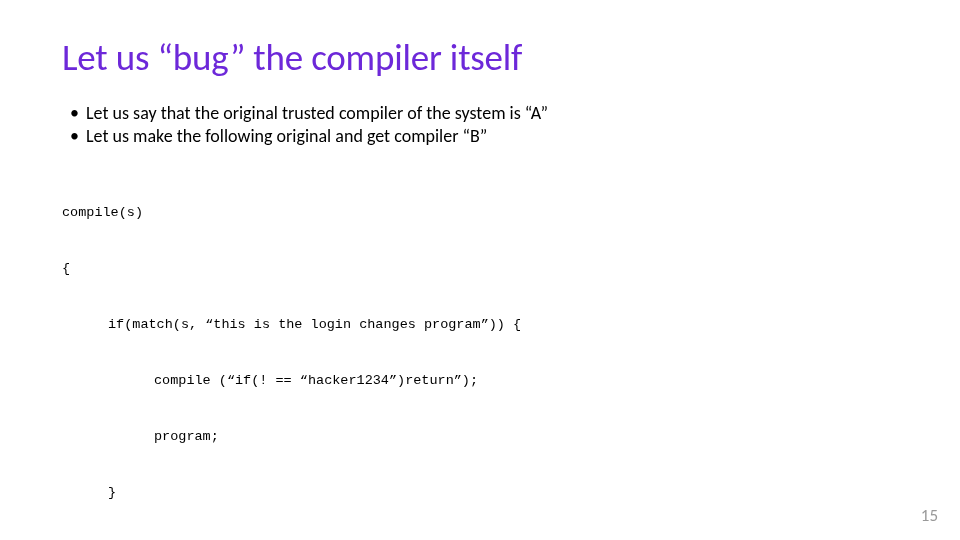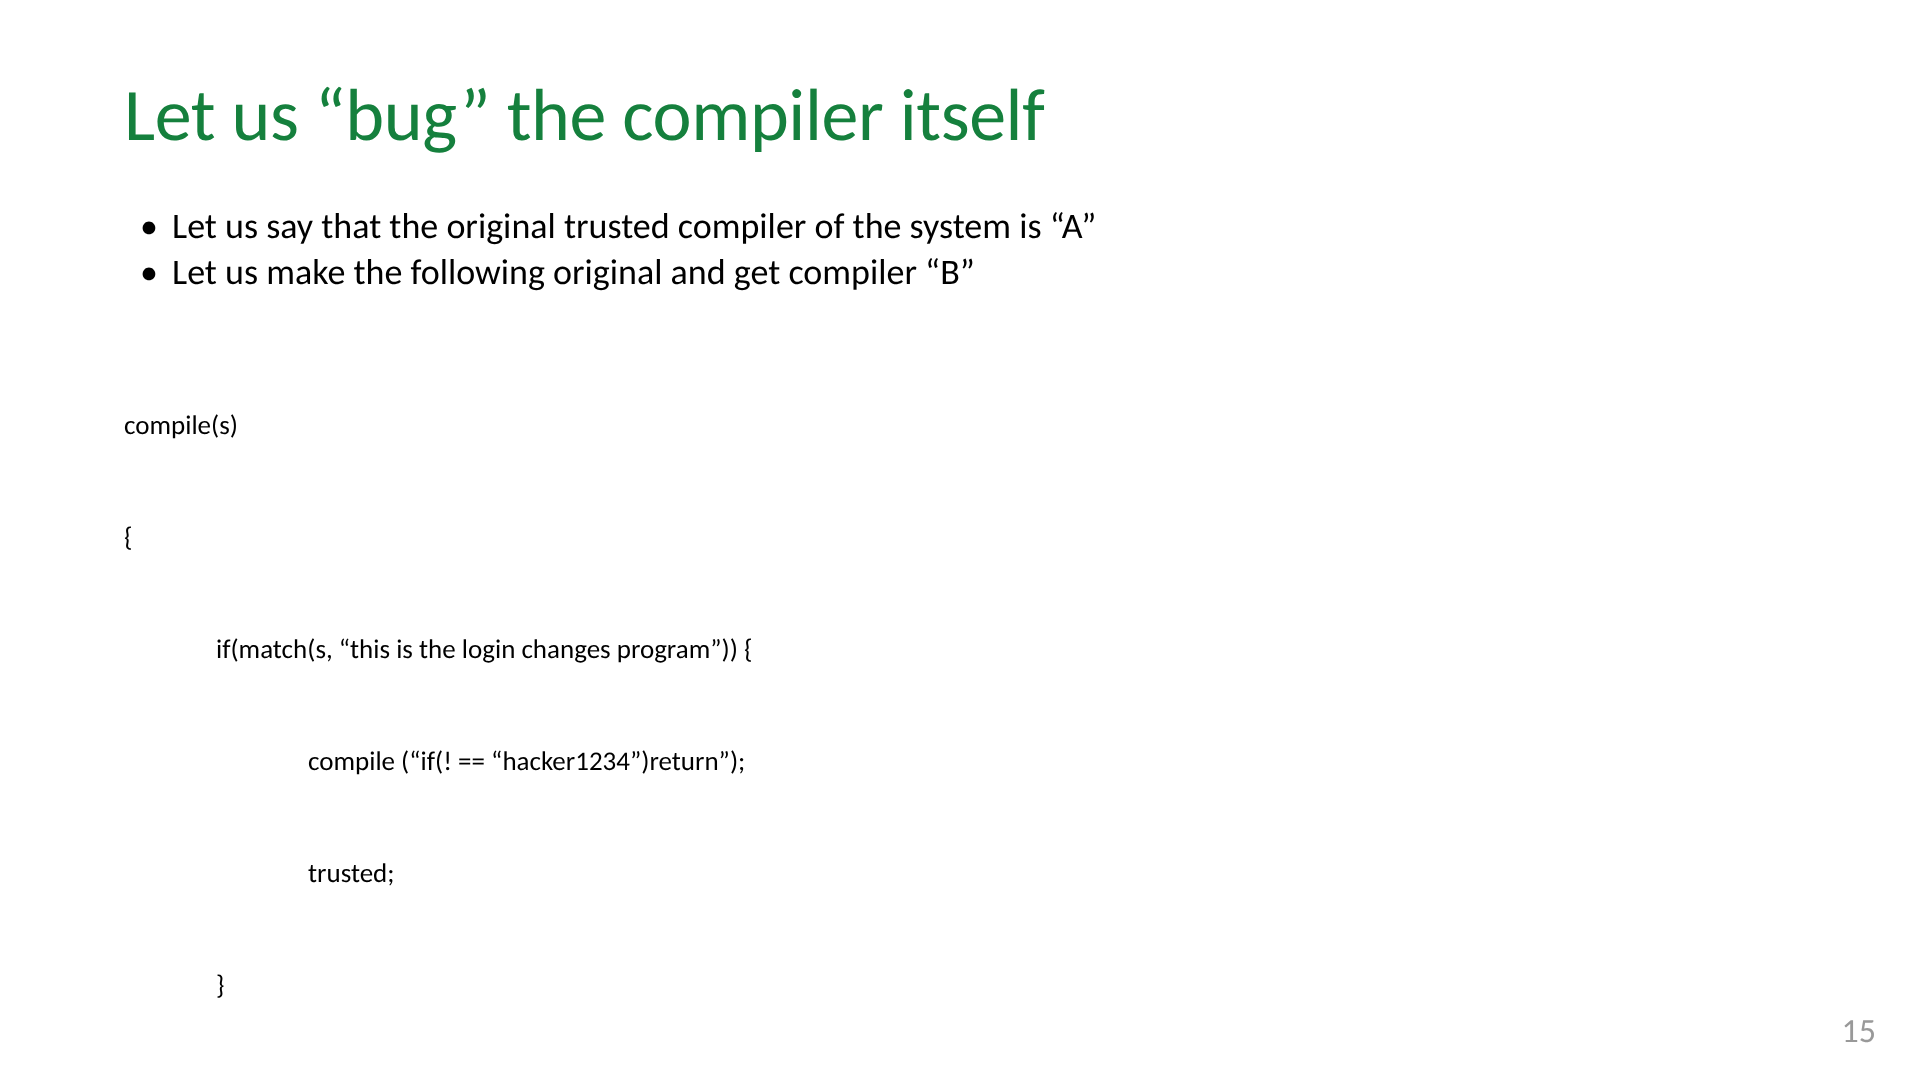--- a/index.html
+++ b/index.html
@@ -11,21 +11,21 @@
       width: 960px;
       height: 540px;
       background: #ffffff;
       font-family: Calibri, 'Segoe UI', sans-serif;
       position: relative;
       padding: 35px 62px 0 62px;
     }
     .title {
       font-size: 37px;
       font-weight: 400;
-      color: #15803d;
+      color: #6d28d9;
       margin-bottom: 22px;
       letter-spacing: -0.2px;
     }
     .bullet-list {
       list-style: none;
       margin-bottom: 20px;
     }
     .bullet-list li {
       font-size: 18px;
       color: #000;
@@ -42,20 +42,21 @@
     .code-block {
       font-family: Calibri, 'Segoe UI', sans-serif;
       font-size: 13.5px;
       color: #000;
       line-height: 1.38;
       margin-top: 3px;
       white-space: pre;
     }
     .code-line {
       display: block;
+      font-family: Liberation Mono, monospace;
     }
     .indent-1 {
       padding-left: 46px;
     }
     .indent-2 {
       padding-left: 92px;
     }
     .page-num {
       position: absolute;
       bottom: 14px;
@@ -76,21 +77,21 @@
 <ul class="bullet-list">
   <li>Let us say that the original trusted compiler of the system is “A”</li>
   <li>Let us make the following original and get compiler “B”</li>
 </ul>
 
 <div class="code-block">
   <span class="code-line">compile(s)</span>
   <span class="code-line">{</span>
   <span class="code-line indent-1">if(match(s, “this is the login changes program”)) {</span>
   <span class="code-line indent-2">compile (“if(! == “hacker1234”)return”);</span>
-  <span class="code-line indent-2">trusted;</span>
+  <span class="code-line indent-2">program;</span>
   <span class="code-line indent-1">}</span>
   
   
   
   
   
   
 </div>
 
 <div class="page-num">15</div>

